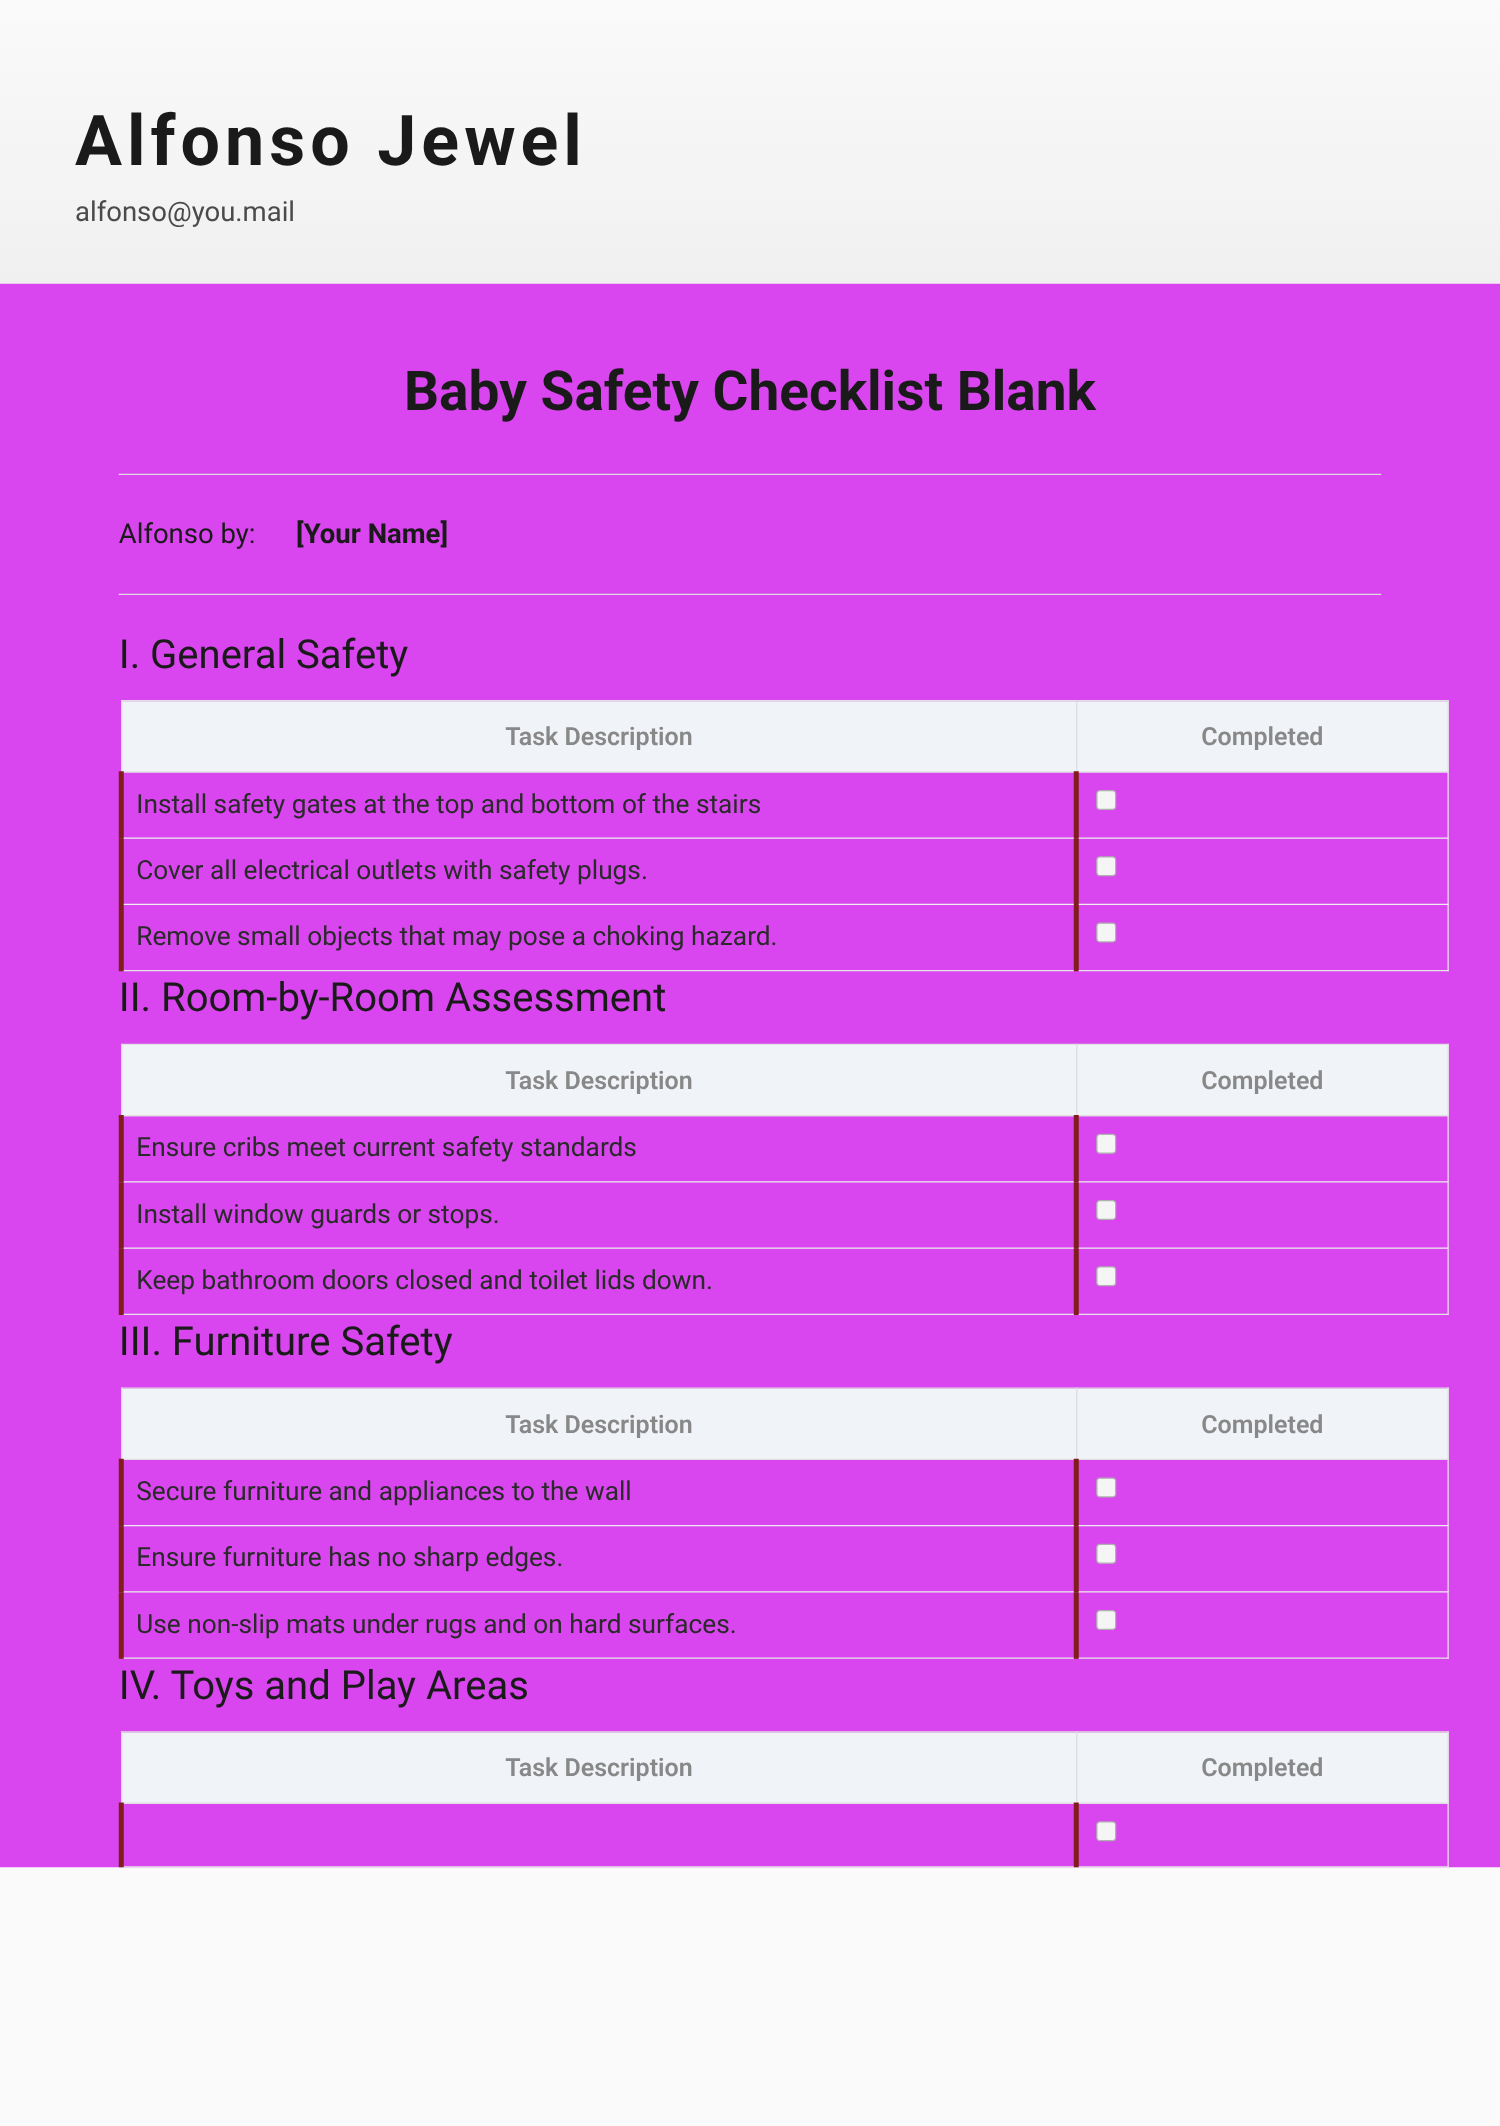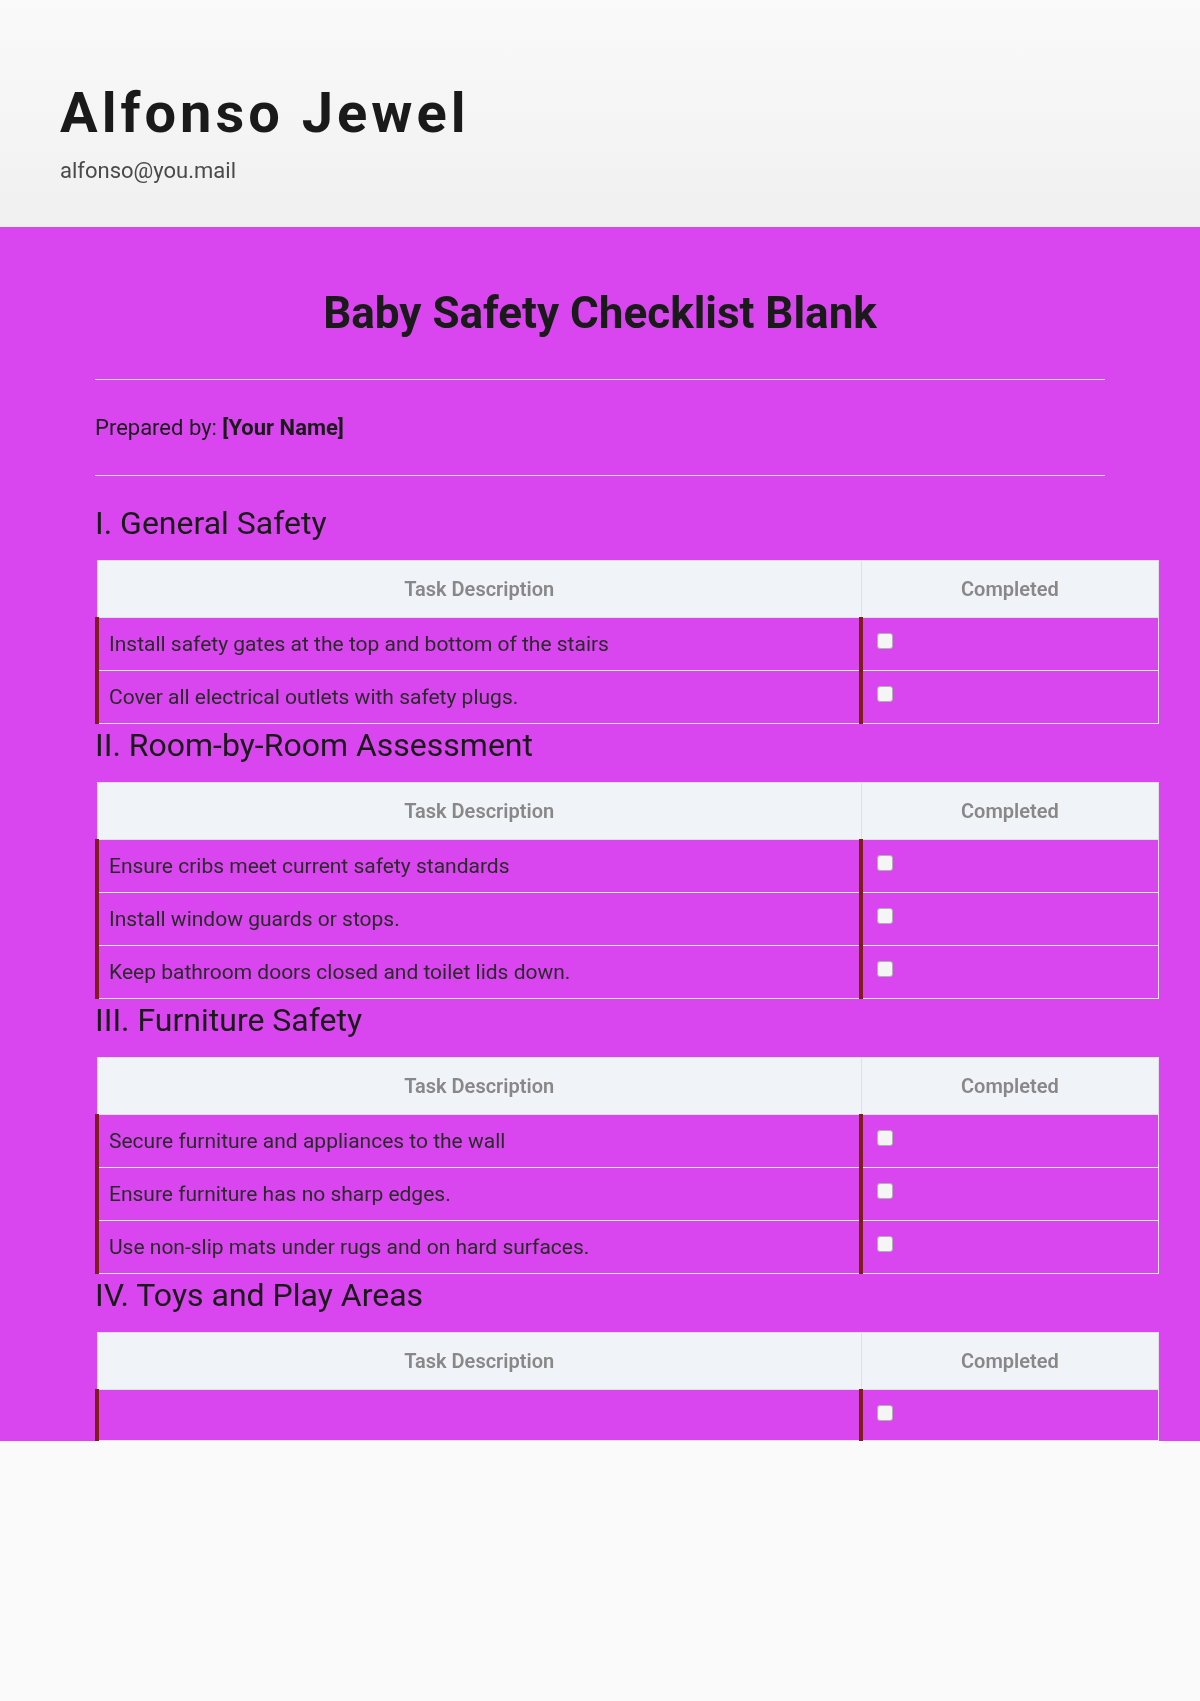--- a/index.html
+++ b/index.html
@@ -45,20 +45,21 @@
       border-top: 1px solid #ddd;
       margin: 0;
     }
     .prepared-by {
       font-size: 22px;
       color: #1a1a1a;
       padding: 35px 0;
     }
     .prepared-by .value {
       font-weight: 700;
+      margin-left: 27px;
     }
     .section-heading {
       font-size: 32px;
       font-weight: 400;
       color: #1a1a1a;
       padding-top: 28px;
       padding-bottom: 18px;
     }
     table {
       width: 1064px;
@@ -114,41 +115,45 @@
 
 <div class="header-section">
   <div class="person-name">Alfonso Jewel</div>
   <div class="person-email">alfonso@you.mail</div>
 </div>
 
 <div class="content">
   <h1 class="doc-title">Baby Safety Checklist Blank</h1>
   <hr>
   <div class="prepared-by">
-    <span>Prepared by: </span><span class="value">[Your Name]</span>
+    <span>Alfonso by: </span><span class="value">[Your Name]</span>
   </div>
   <hr>
 
   <h2 class="section-heading">I. General Safety</h2>
   <table>
     <thead>
       <tr>
         <th class="desc-col">Task Description</th>
         <th class="comp-col">Completed</th>
       </tr>
     </thead>
     <tbody>
       <tr>
         <td>Install safety gates at the top and bottom of the stairs</td>
         <td class="comp-cell"><span class="checkbox"></span></td>
       </tr>
       <tr>
         <td>Cover all electrical outlets with safety plugs.</td>
         <td class="comp-cell"><span class="checkbox"></span></td>
       </tr>
+      <tr>
+        <td>Remove small objects that may pose a choking hazard.</td>
+        <td class="comp-cell"><span class="checkbox"></span></td>
+      </tr>
     </tbody>
   </table>
 
   <h2 class="section-heading section-heading-tight">II. Room-by-Room Assessment</h2>
   <table>
     <thead>
       <tr>
         <th class="desc-col">Task Description</th>
         <th class="comp-col">Completed</th>
       </tr>

